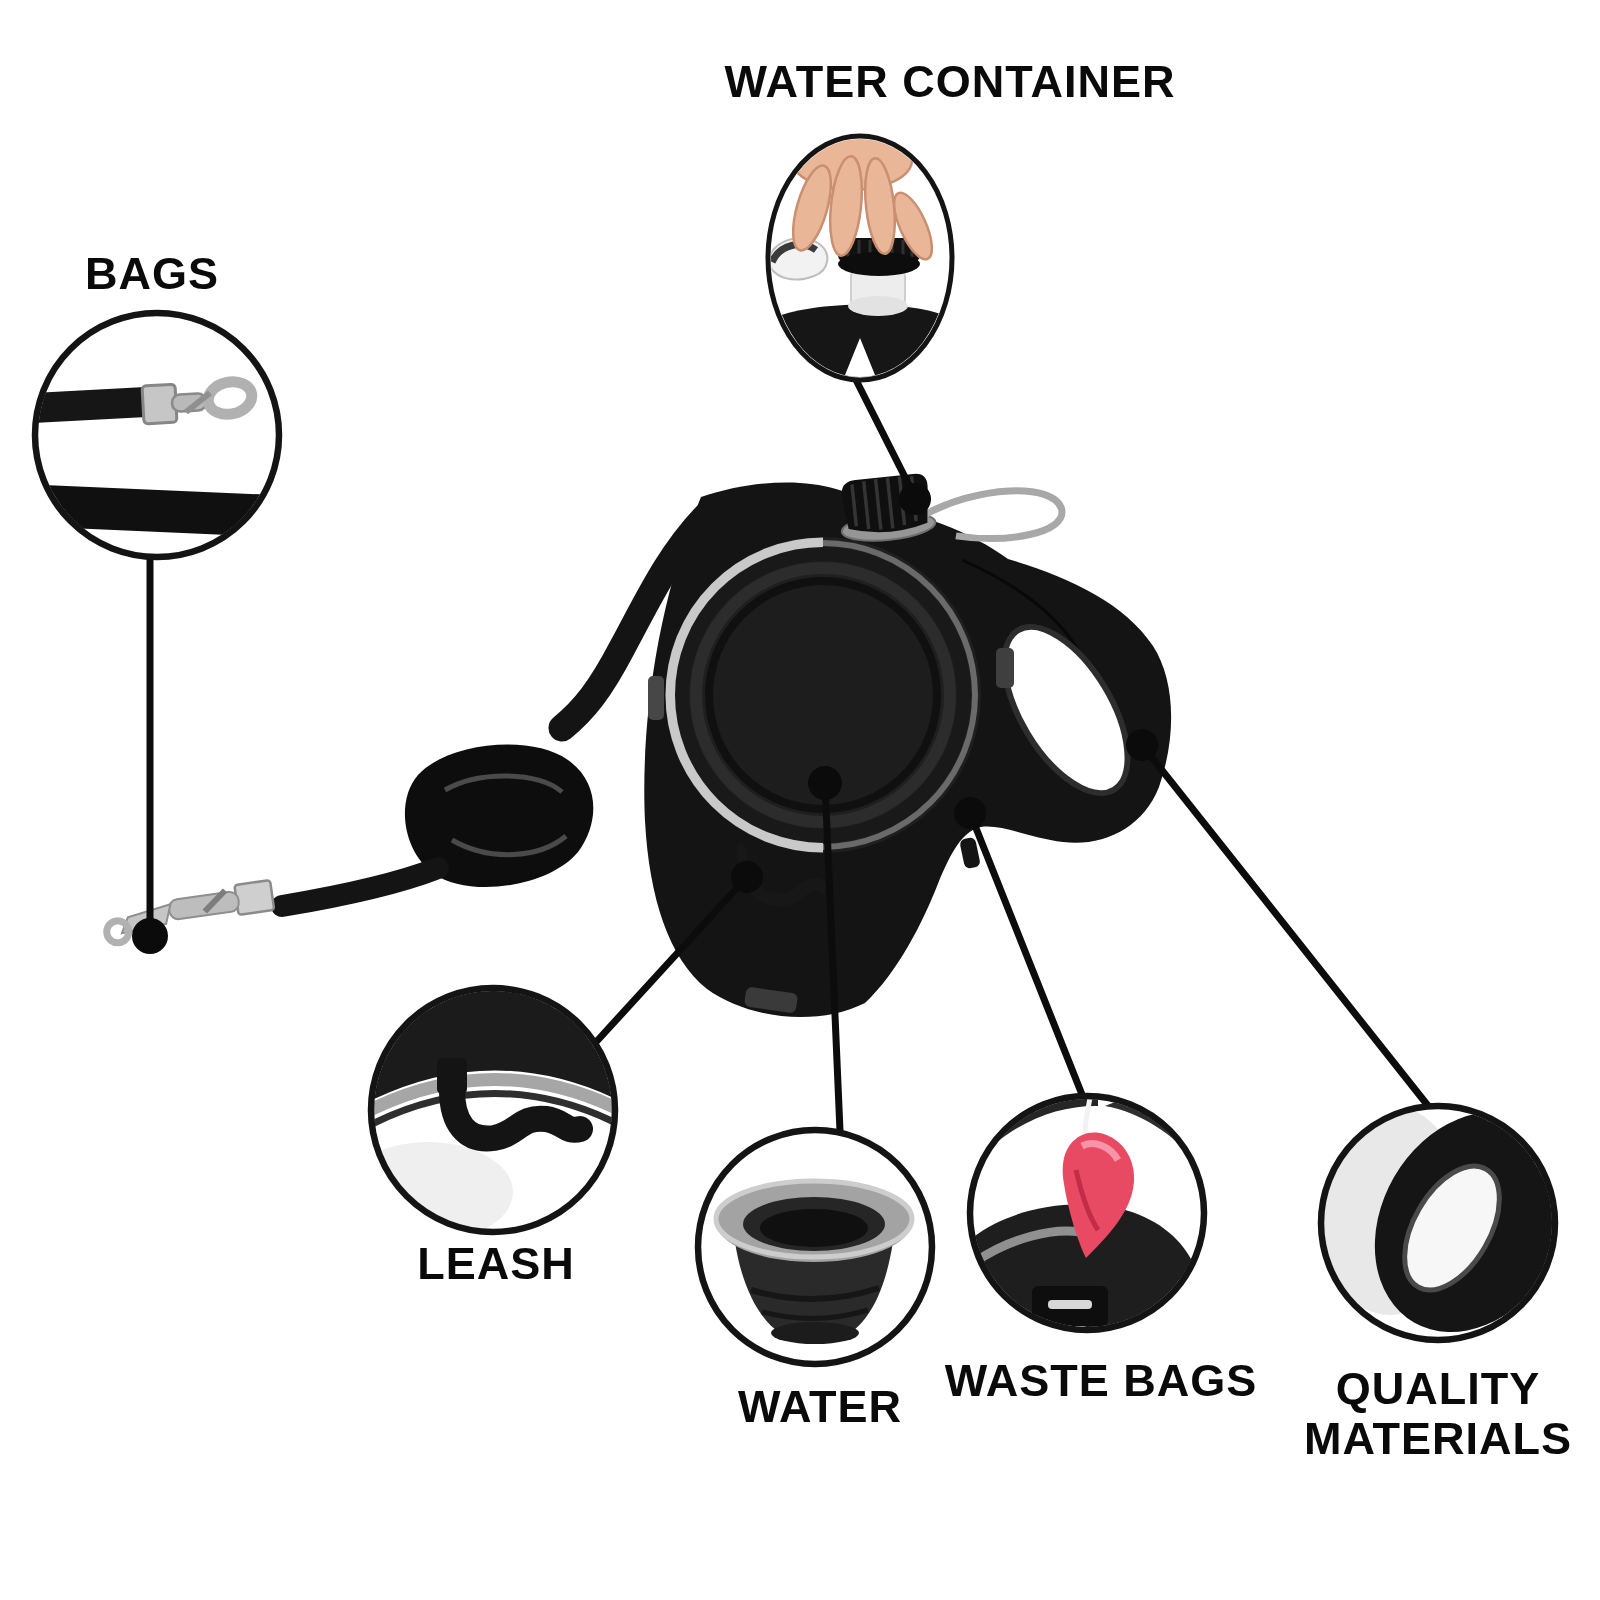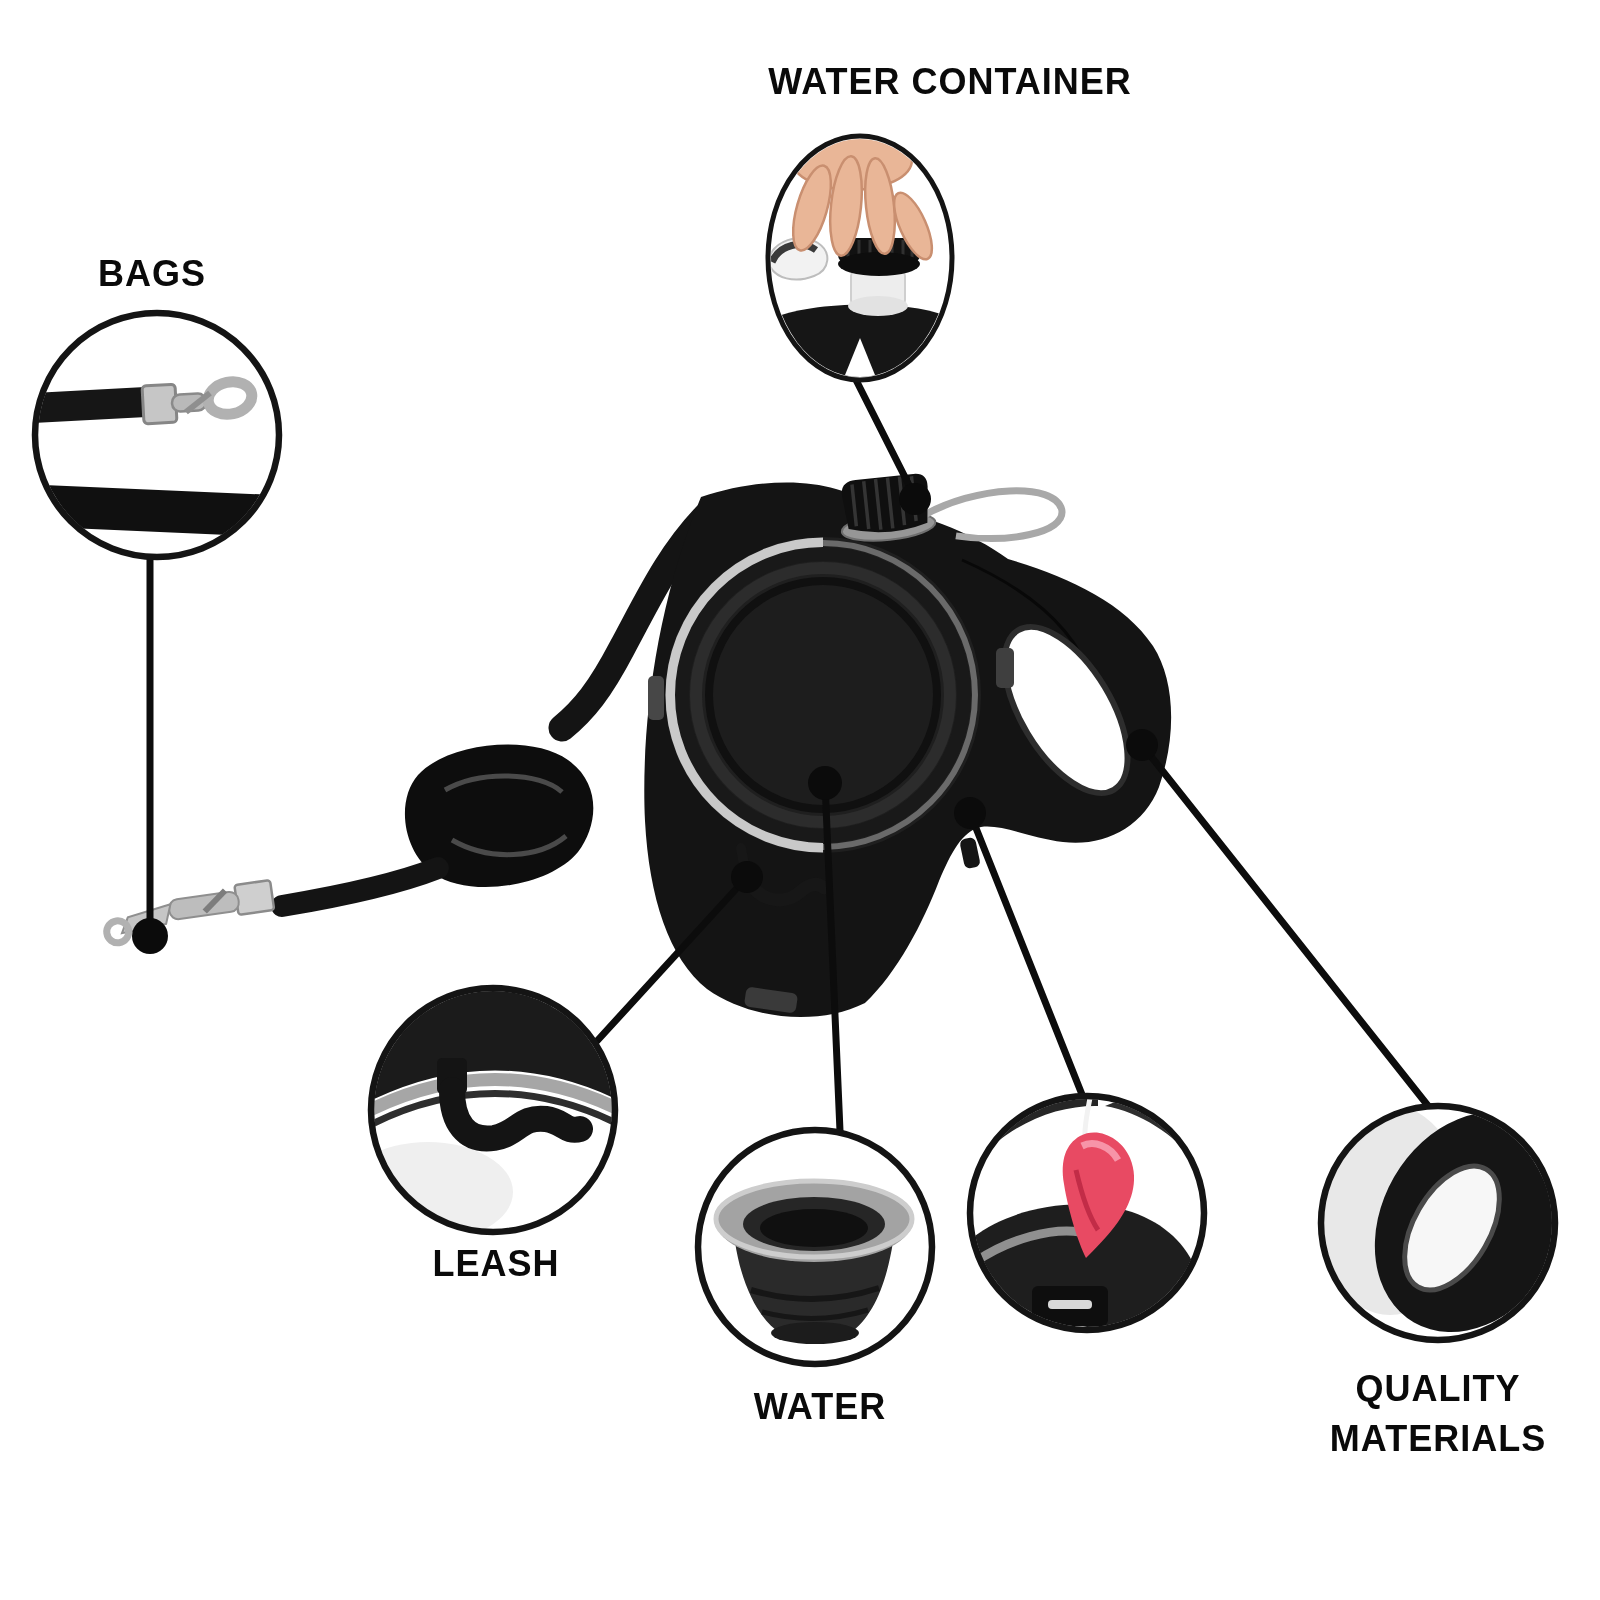--- a/index.html
+++ b/index.html
@@ -1,19 +1,19 @@
 <!DOCTYPE html>
 <html><head>
 <meta charset="utf-8">
 <style>
   html,body{margin:0;padding:0;background:#ffffff;}
   .canvas{position:relative;width:1600px;height:1600px;background:#ffffff;overflow:hidden;
           font-family:"Liberation Sans",sans-serif;}
   .canvas svg{position:absolute;left:0;top:0;}
-  .label{position:absolute;font-weight:bold;font-size:36px;color:#0a0a0a;
+  .label{position:absolute;font-weight:bold;font-size:45px;color:#0a0a0a;
          transform:translateX(-50%);white-space:nowrap;letter-spacing:1px;line-height:46px;}
   .label.wrap{white-space:normal;width:330px;text-align:center;line-height:50px;}
 </style>
 </head>
 <body>
 
 <div class="canvas">
 
 <svg width="1600" height="1600" viewBox="0 0 1600 1600">
   <defs>
@@ -194,15 +194,16 @@
       <ellipse cx="1452" cy="1228" rx="38" ry="68" fill="none" stroke="#4a4a4a" stroke-width="5" transform="rotate(30 1452 1228)"></ellipse>
     </g>
     <circle cx="1438" cy="1223" r="117" fill="none" stroke="#141414" stroke-width="6.5"></circle>
   </g>
 </svg>
 
 <div class="label" style="left:950px;top:59px">WATER CONTAINER</div>
 <div class="label" style="left:152px;top:251px">BAGS</div>
 <div class="label" style="left:496px;top:1241px">LEASH</div>
 <div class="label" style="left:820px;top:1384px">WATER</div>
+<div class="label" style="left:1101px;top:1358px">WASTE BAGS</div>
 <div class="label wrap" style="left:1438px;top:1364px">QUALITY MATERIALS</div>
 
 </div>
 
 </body></html>

